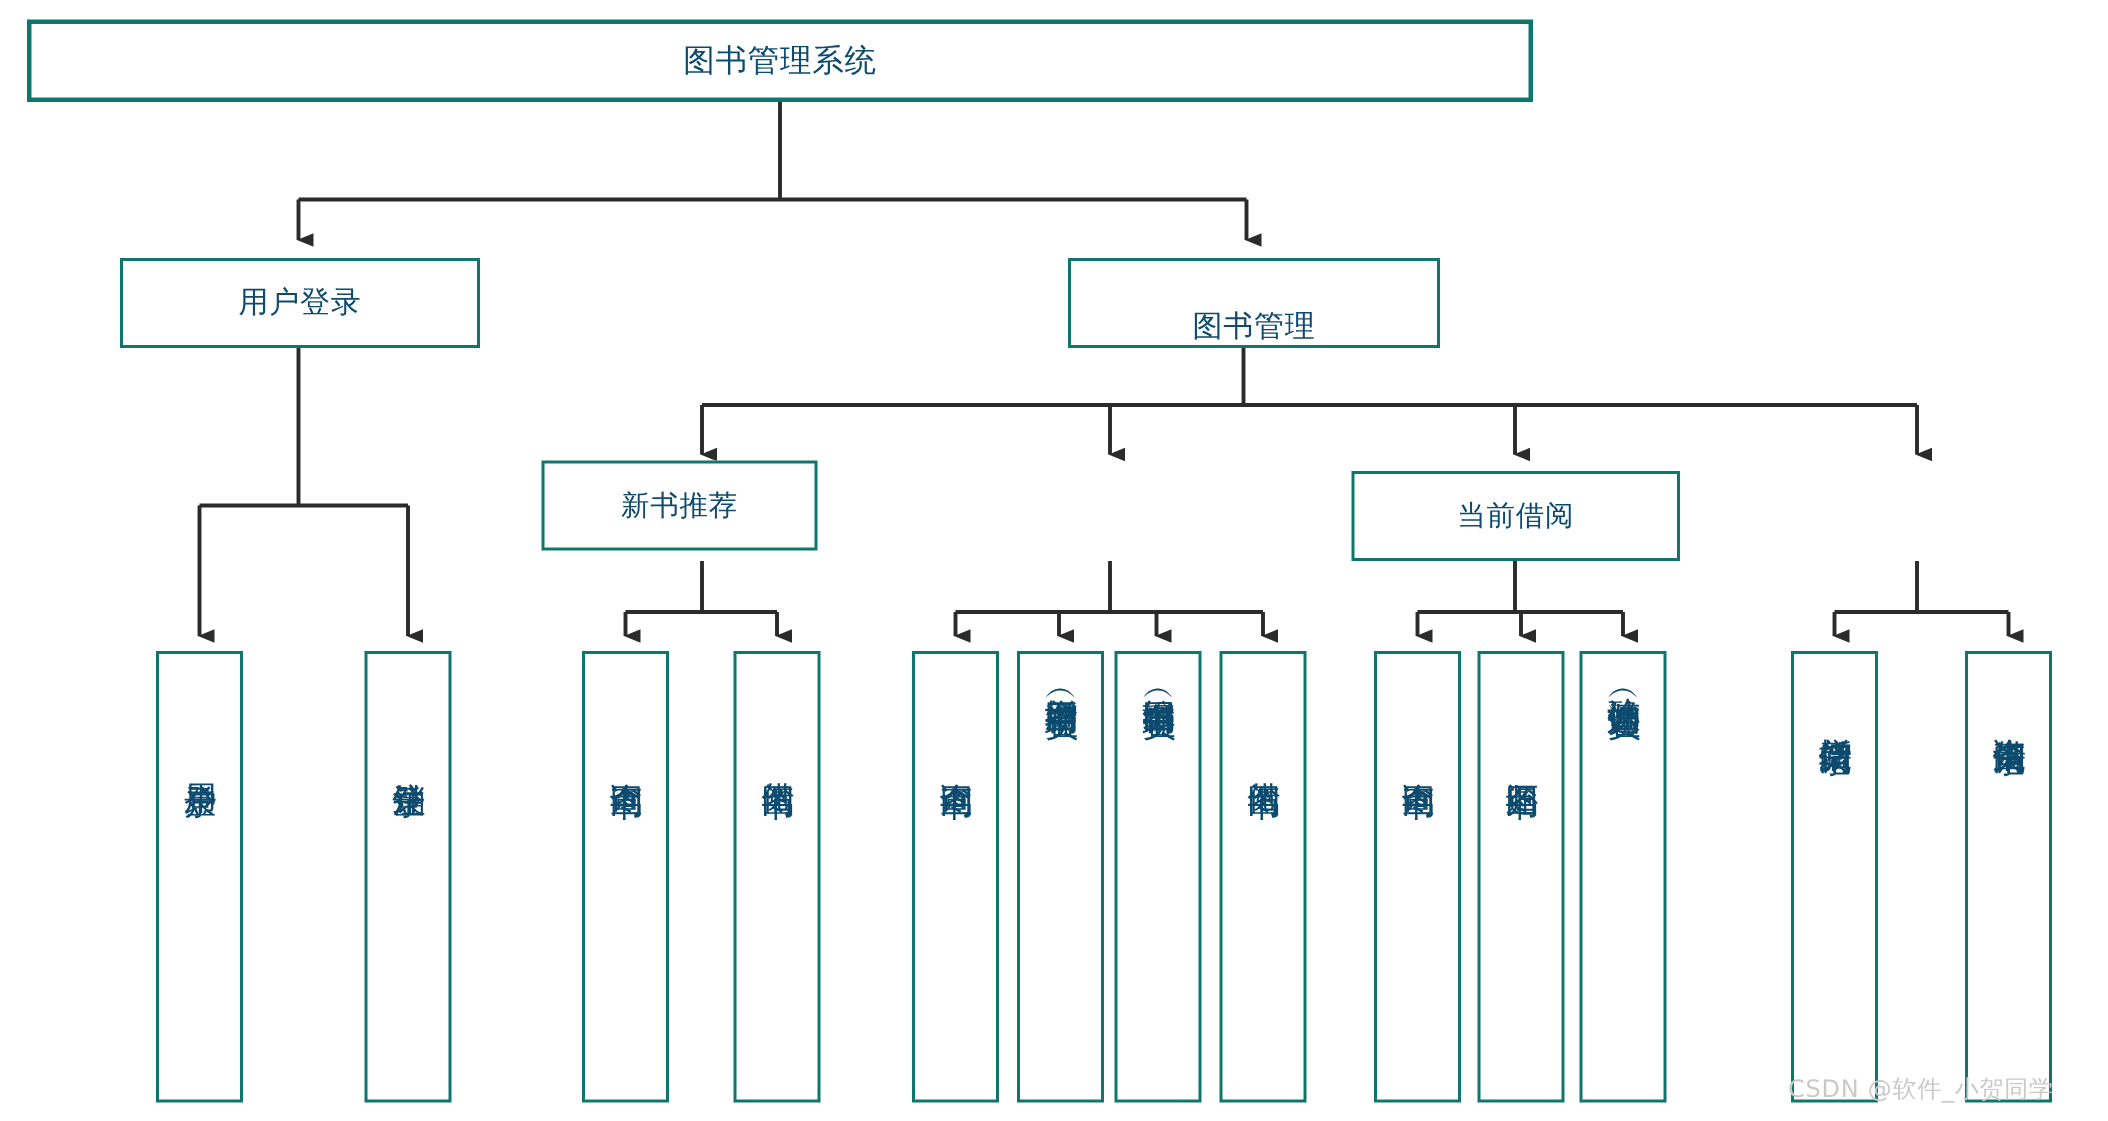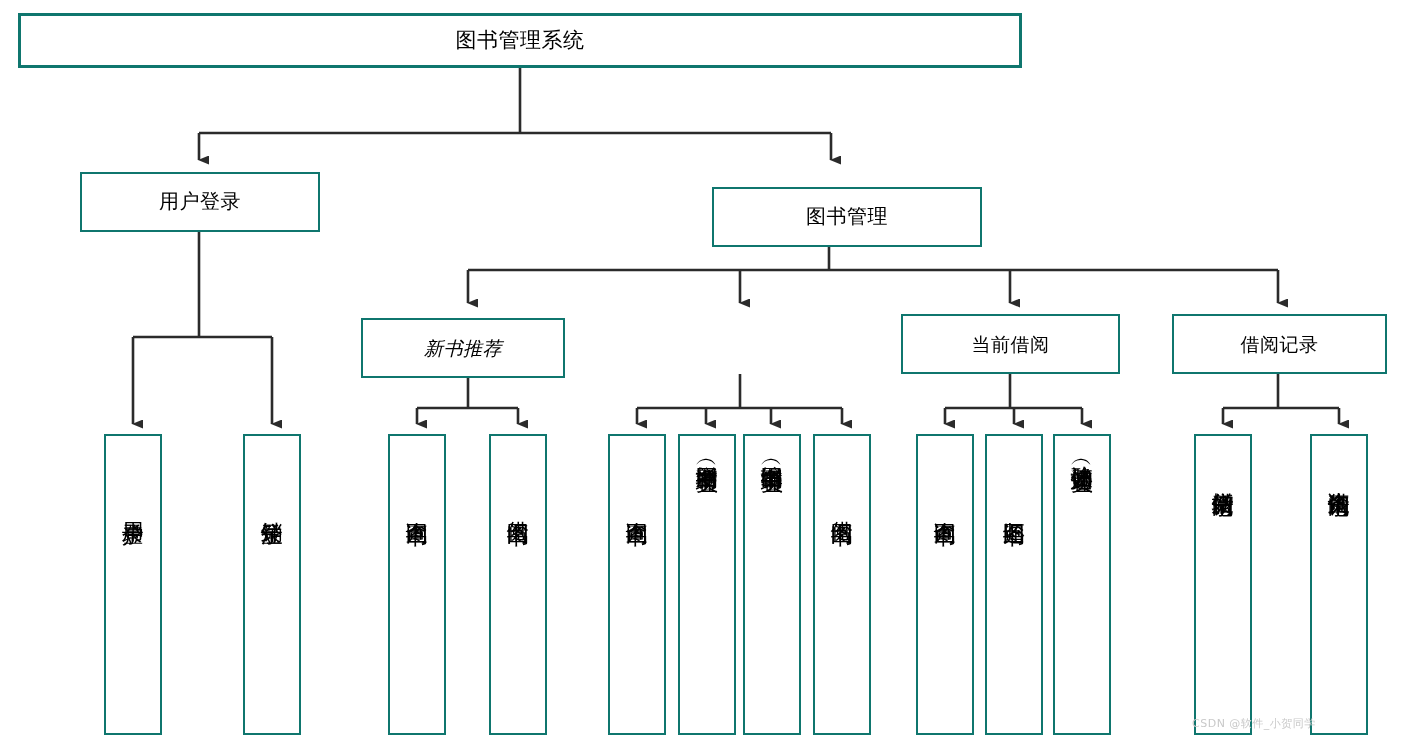--- a/index.html
+++ b/index.html
@@ -24,21 +24,21 @@
     top: 0;
     width: 1405px;
     height: 747px;
     pointer-events: none;
   }
   .node {
     position: absolute;
     box-sizing: border-box;
     border: 2px solid #0f766e;
     background: #ffffff;
-    color: #000000;
+    color: #0c4a6e;
     display: flex;
     align-items: center;
     justify-content: center;
     text-align: center;
     z-index: 2;
   }
   .node.root {
     border-width: 3px;
   }
   .node .lbl {
@@ -59,21 +59,21 @@
     writing-mode: vertical-rl;
     text-orientation: upright;
     font-size: 22px;
     line-height: 1.06;
     letter-spacing: 1px;
     white-space: nowrap;
   }
   .watermark {
     position: absolute;
     color: #c9c9c9;
-    font-size: 11px;
+    font-size: 16px;
     letter-spacing: 0.5px;
     white-space: nowrap;
     z-index: 3;
   }
 </style>
 </head>
 <body>
 
 <div id="canvas">
 
@@ -128,36 +128,33 @@
   </svg>
 
   <div class="node root" style="left:18px; top:13px; width:1004px; height:55px;">
     <span class="lbl">图书管理系统</span>
   </div>
 
   <div class="node lvl1" style="left:80px; top:172px; width:240px; height:60px;">
     <span class="lbl">用户登录</span>
   </div>
 
-  <div class="node lvl1" style="left:712px; top:187px; width:270px; height:60px;">
+  <div class="node lvl1" style="left:712px; top:172px; width:248px; height:60px;align-items:flex-end;">
     <span class="lbl">图书管理</span>
   </div>
 
-  <div class="node lvl2" style="left:361px; top:318px; width:204px; height:60px;font-style:italic;">
+  <div class="node lvl2" style="left:361px; top:307px; width:184px; height:60px;">
     <span class="lbl">新书推荐</span>
   </div>
 
 
   <div class="node lvl2" style="left:901px; top:314px; width:219px; height:60px;">
     <span class="lbl">当前借阅</span>
   </div>
 
-  <div class="node lvl2" style="left:1172px; top:314px; width:215px; height:60px;">
-    <span class="lbl">借阅记录</span>
-  </div>
 
   <div class="node leaf" style="left:104px; top:434px; width:58px; height:301px; padding-top:68px;">
     <span class="lbl">用户登录</span>
   </div>
   <div class="node leaf" style="left:243px; top:434px; width:58px; height:301px; padding-top:68px;">
     <span class="lbl">注销登录</span>
   </div>
 
   <div class="node leaf" style="left:388px; top:434px; width:58px; height:301px; padding-top:68px;">
     <span class="lbl">查询图书</span>

